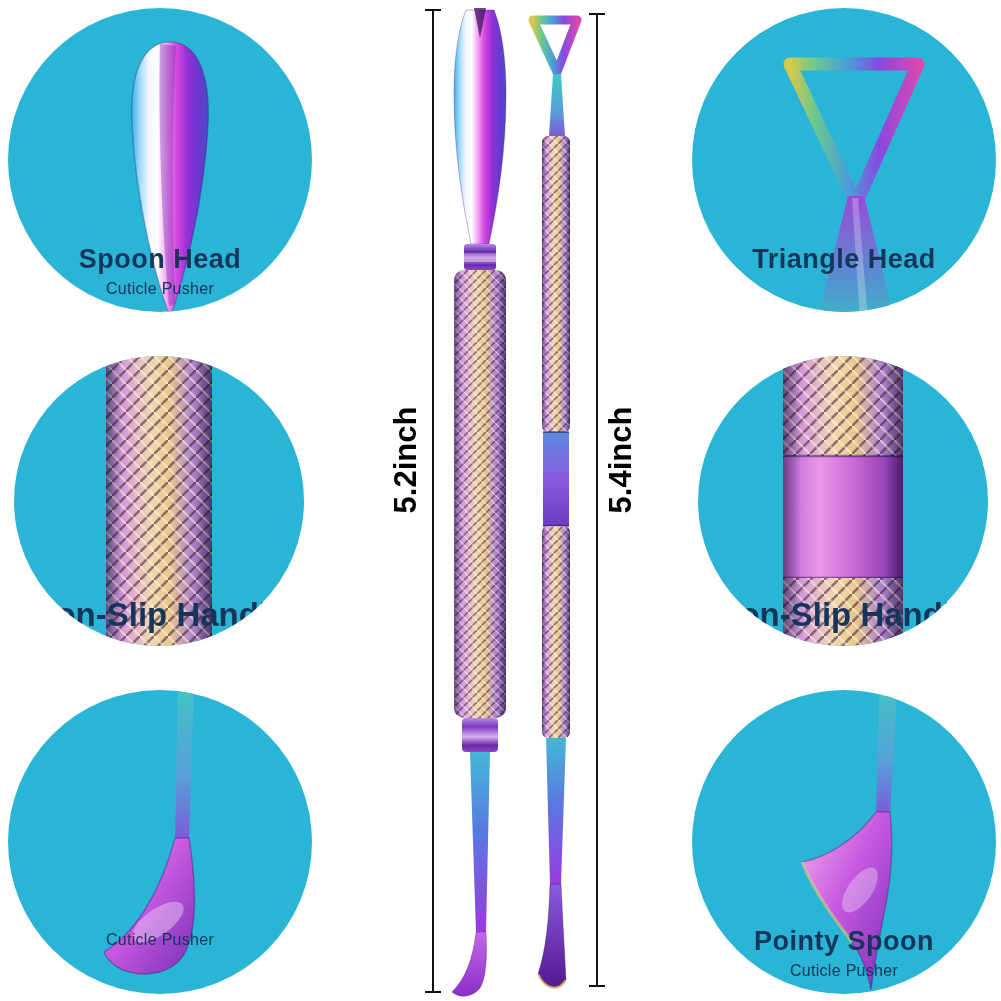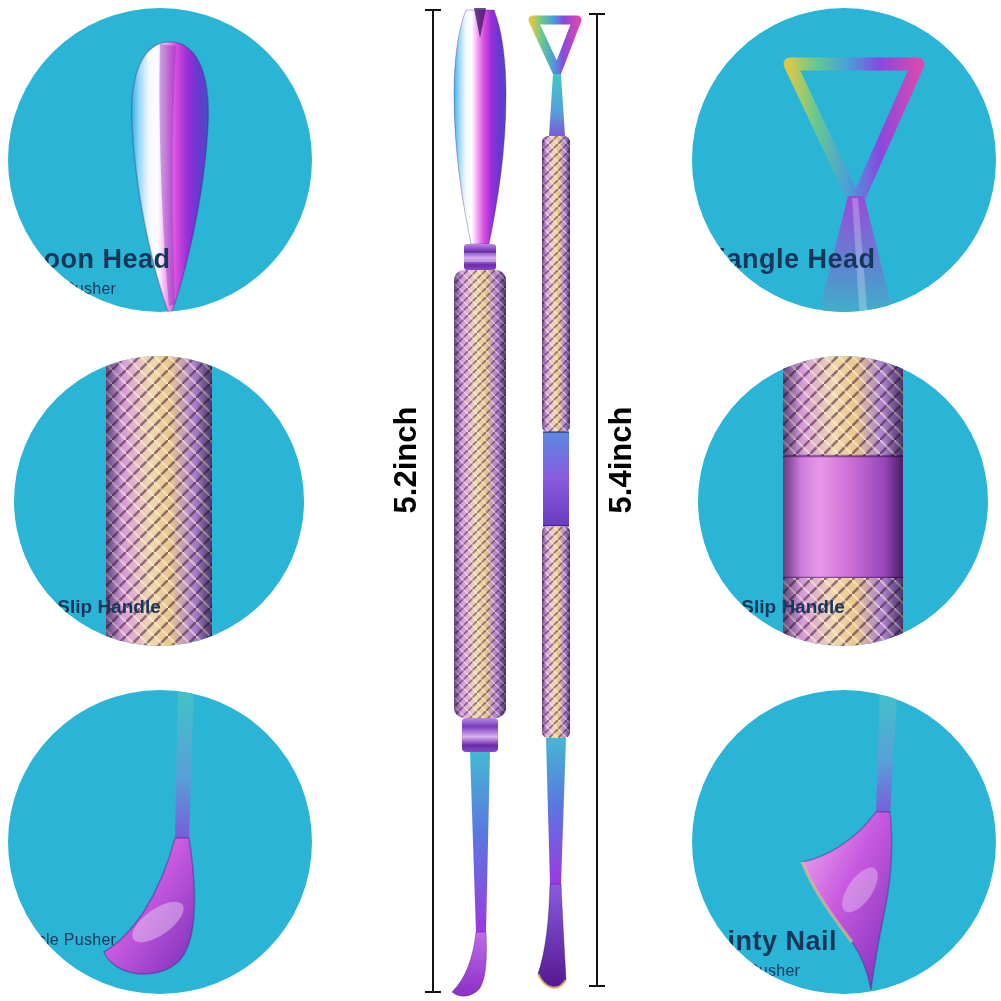--- a/index.html
+++ b/index.html
@@ -10,25 +10,25 @@
   .circle{
     position:absolute;border-radius:50%;background:var(--circle_bg,#2ab5d6);overflow:hidden;
   }
   .c-tl{left:8px;top:8px;width:304px;height:304px;}
   .c-ml{left:14px;top:356px;width:290px;height:290px;}
   .c-bl{left:8px;top:690px;width:304px;height:304px;}
   .c-tr{left:692px;top:8px;width:304px;height:304px;}
   .c-mr{left:698px;top:356px;width:290px;height:290px;}
   .c-br{left:692px;top:690px;width:304px;height:304px;}
   .art{position:absolute;left:0;top:0;width:100%;height:100%;}
-  .ct{position:absolute;left:0;right:0;z-index:2;}
+  .ct{position:absolute;left:0;right:0;text-align:center;z-index:2;}
   .big .ct{top:236px;}
   .mid .ct{top:240px;}
   .title{font-size:27px;font-weight:bold;color:var(--label_text,#16355b);letter-spacing:.5px;}
-  .mid .title{font-size:19px;letter-spacing:0;}
+  .mid .title{font-size:33px;letter-spacing:0;}
   .subtitle{font-size:16px;font-weight:normal;color:var(--label_text,#16355b);margin-top:5px;letter-spacing:.3px;}
   .tools{position:absolute;left:0;top:0;width:1001px;height:1001px;}
   .meas{
     position:absolute;width:130px;height:40px;line-height:40px;text-align:center;
     font-size:31px;font-weight:bold;color:var(--measure_text,#000);
     transform:rotate(-90deg);
   }
   .meas-left{left:341px;top:440px;}
   .meas-right{left:556px;top:440px;}
   .defs{position:absolute;width:0;height:0;}
@@ -239,18 +239,18 @@
   </div>
 
   <div class="circle big c-br">
     <svg class="art" viewBox="0 0 304 304">
       <path d="M188,-10 L206,-10 L198,125 L184,125 Z" fill="url(#gSmoothV)"></path>
       <path d="M184,122 C162,152 132,168 110,172 C122,202 142,228 160,252 C170,266 176,283 179,300 C182,276 188,244 194,214 C200,182 201,148 198,122 Z" fill="url(#gPetal)" stroke="rgba(60,10,100,0.3)" stroke-width="1.5"></path>
       <path d="M110,172 C122,202 142,228 160,252" stroke="rgba(240,220,120,0.6)" stroke-width="3" fill="none"></path>
       <ellipse cx="168" cy="200" rx="26" ry="12" transform="rotate(-55 168 200)" fill="rgba(255,255,255,0.3)"></ellipse>
     </svg>
     <div class="ct">
-      <div class="title">Pointy Nail</div>
+      <div class="title">Pointy Spoon</div>
       <div class="subtitle">Cuticle Pusher</div>
     </div>
   </div>
 
 </div>
 
 </body></html>

